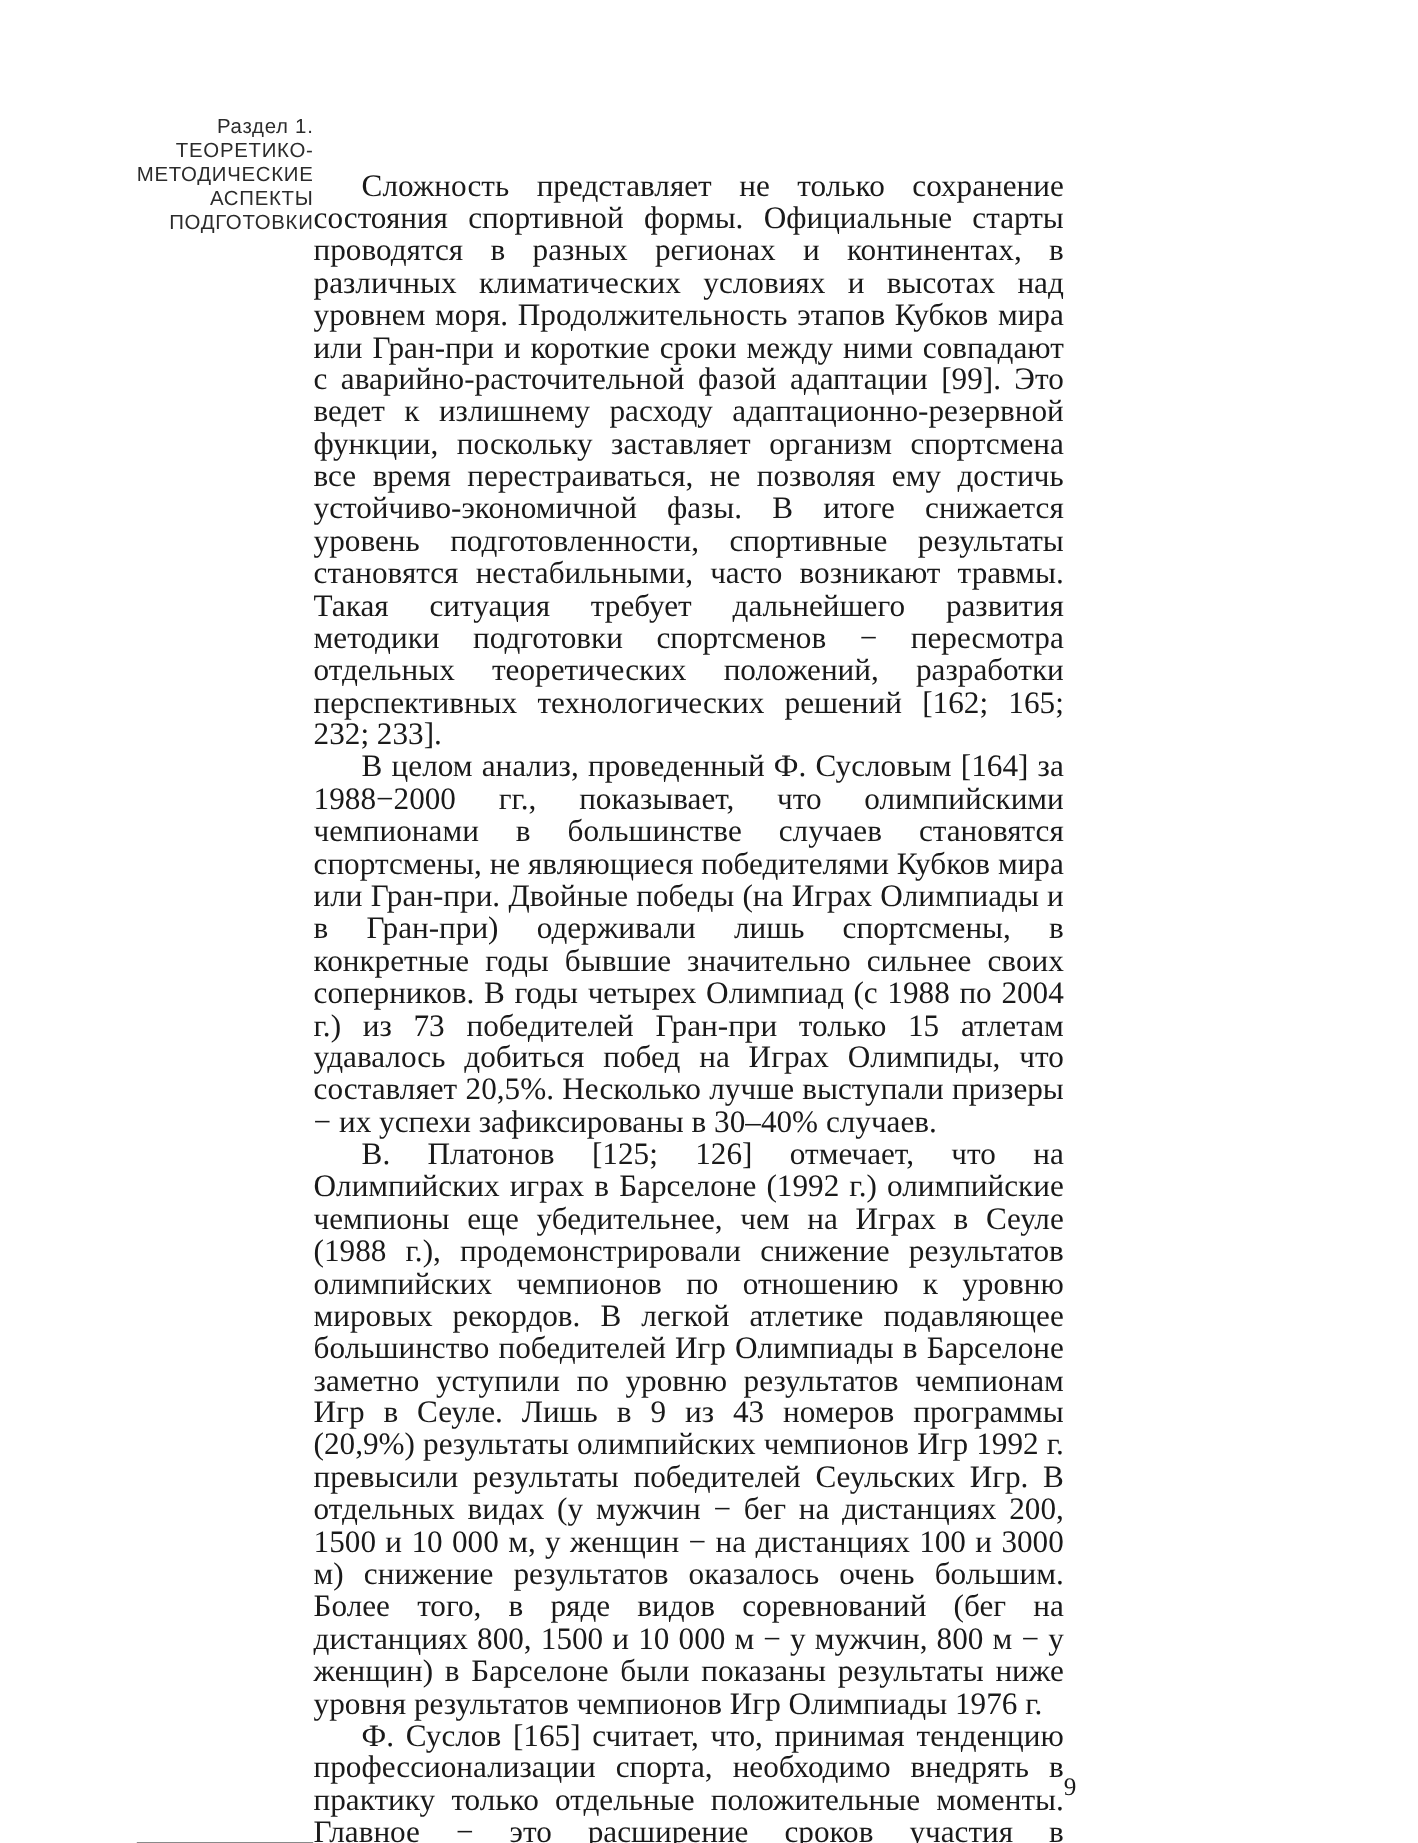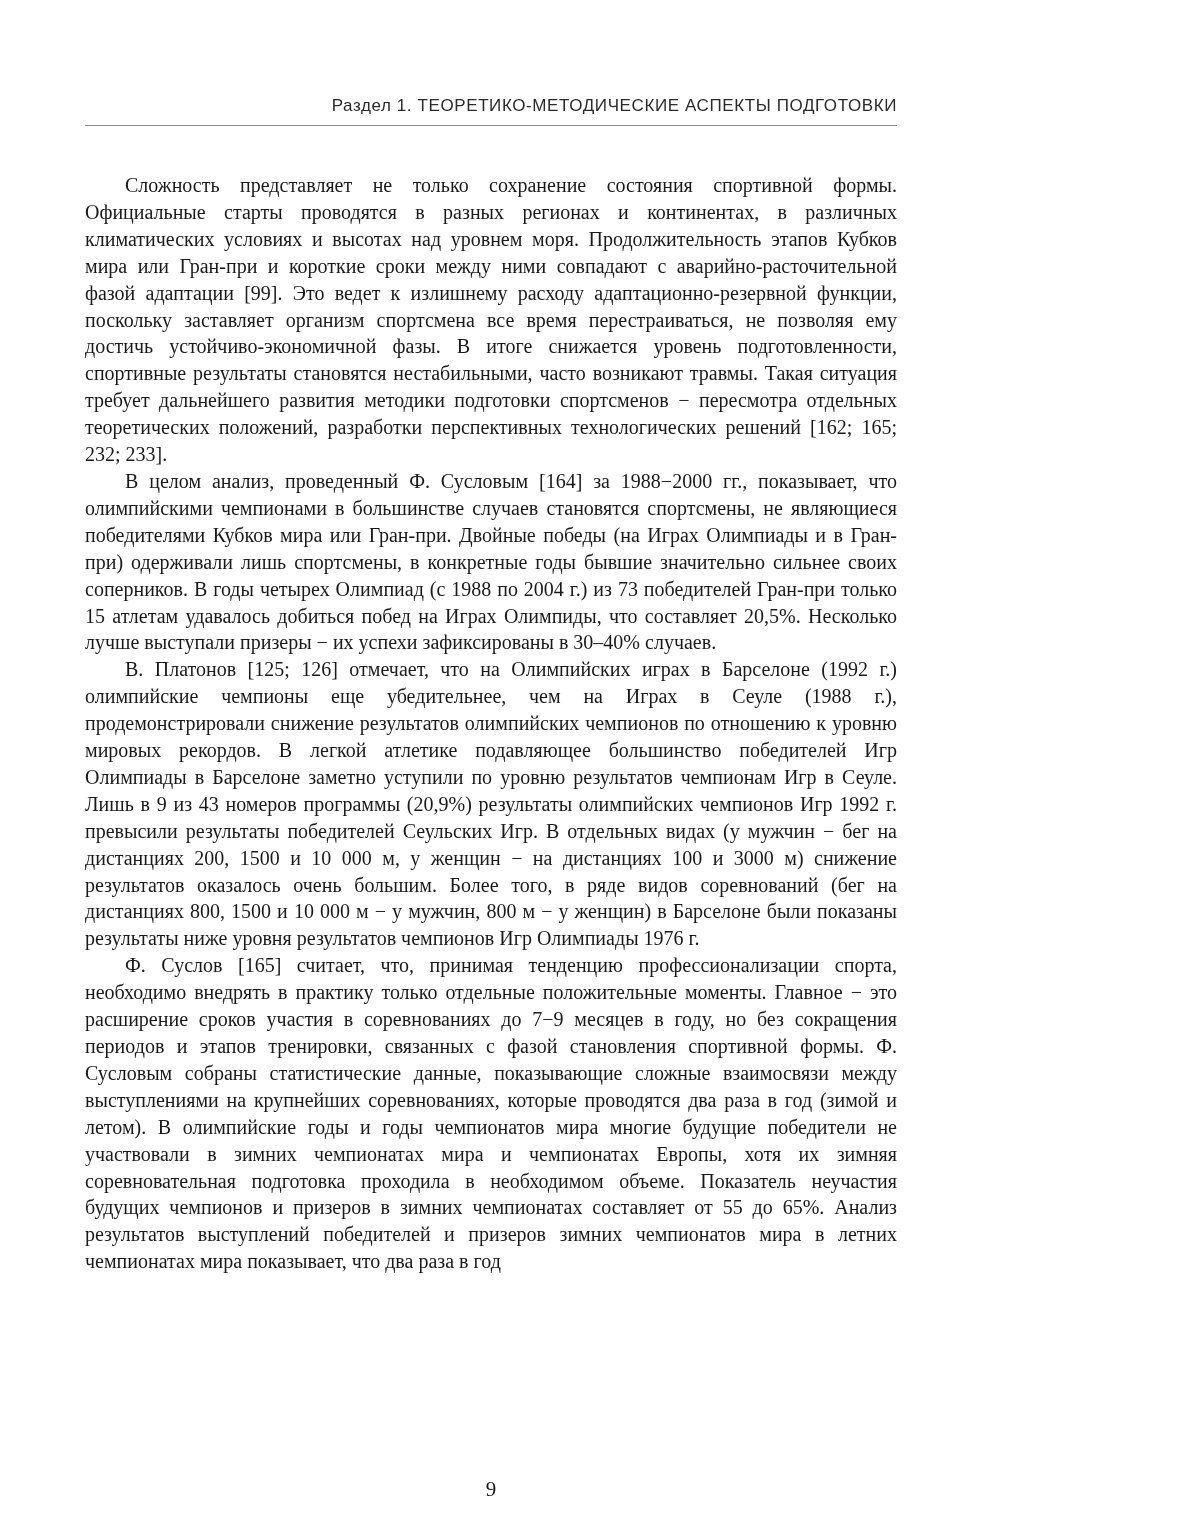--- a/index.html
+++ b/index.html
@@ -11,36 +11,36 @@
     width: 1182px;
     height: 1536px;
     position: relative;
     font-family: "Liberation Serif", serif;
     color: #1a1a1a;
   }
   .page {
     box-sizing: border-box;
     width: 1001px;
     height: 1536px;
-    padding: 96px 104px 0 85px;
+    padding: 96px 104px 0 114px;
     display: flex;
-    flex-direction: column;
+    flex-direction: row;
   }
   .running-header {
     text-align: right;
     font-family: "Liberation Sans", sans-serif;
     font-size: 17px;
     letter-spacing: 0.6px;
     color: #2b2b2b;
     padding-bottom: 9px;
     border-bottom: 1px solid #8a8a8a;
   }
   .content {
     margin-top: 46px;
-    font-size: 20px;
+    font-size: 26px;
     line-height: 26.9px;
     text-align: justify;
   }
   .content p {
     margin: 0;
     text-indent: 40px;
   }
   .page-footer {
     margin-top: auto;
     text-align: center;

